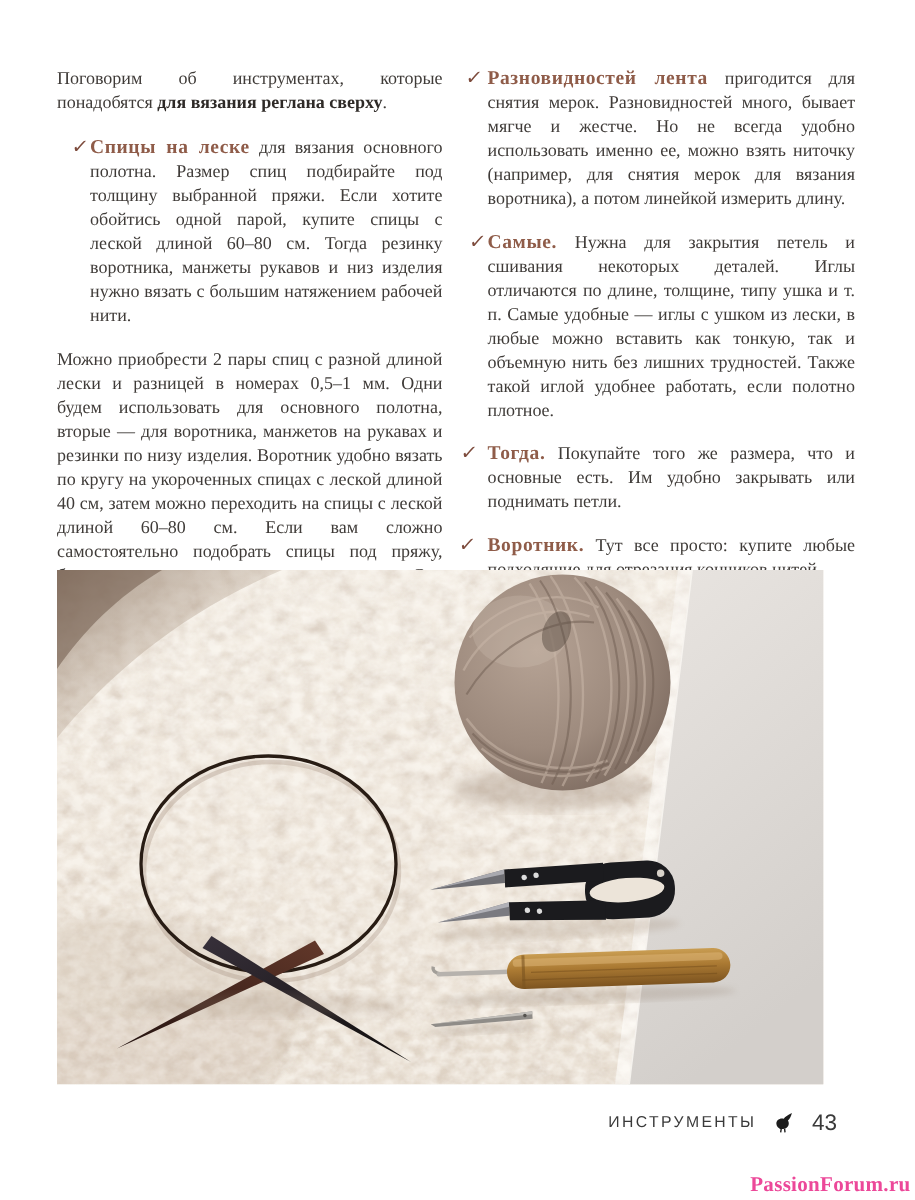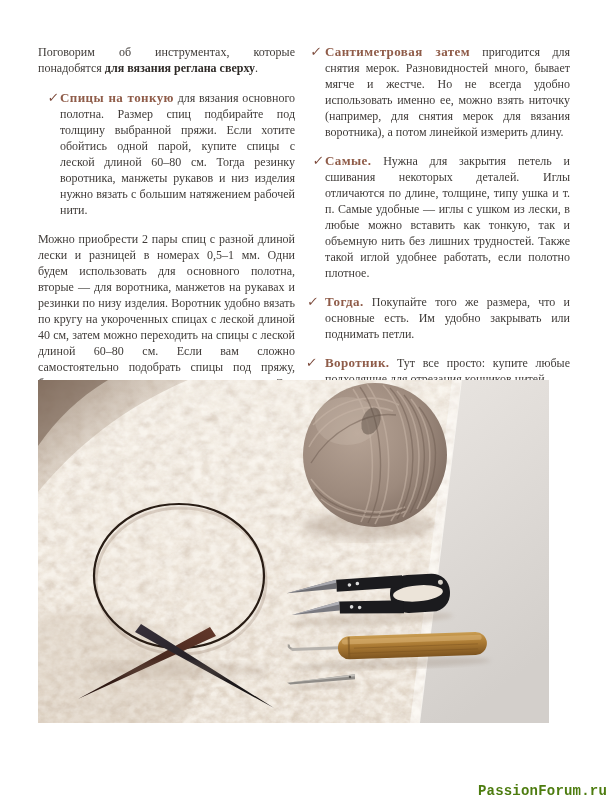--- a/index.html
+++ b/index.html
@@ -19,48 +19,48 @@
   .btext { flex:1; font-size:12px; line-height:16px; text-align:justify; margin:0; }
   .title { color:#8f5c49; font-weight:bold; font-size:13px; letter-spacing:0.4px; }
   .photo { position:absolute; left:38px; top:380px; width:511px; height:343px; }
   .footer { position:absolute; top:740px; right:52px; height:16px;
             display:flex; align-items:center; gap:11px;
             font-family:"Liberation Sans", sans-serif; color:#3a3a3a; }
   .footer .label { font-size:10.5px; letter-spacing:1.6px; }
   .footer .num { font-size:15px; }
   .watermark {
     position:absolute; right:3px; bottom:1px;
-    font-family:Liberation Mono, monospace; font-weight:bold; font-size:14px;
-    color:#4d7c0f; letter-spacing:0.2px;
+    font-family:Liberation Serif, serif; font-weight:bold; font-size:14px;
+    color:#ec4899; letter-spacing:0.2px;
     text-shadow:0 1px 0 #ffffff, 0 -1px 0 #ffffff, 1px 0 0 #ffffff, -1px 0 0 #ffffff;
   }
 </style>
 </head>
 <body>
 
 <div class="page">
 
   <div class="columns">
 
     <div class="col-left">
       <p class="body intro"><span>Поговорим об инструментах, которые понадобятся </span><b>для вязания реглана сверху</b><span>.</span></p>
 
       <div class="bullet">
         <span class="check">✓</span>
-        <p class="btext"><span class="title">Спицы на тонкую</span> <span>для вязания основного полотна. Размер спиц подбирайте под толщину выбранной пряжи. Если хотите обойтись одной парой, купите спицы с леской длиной 60–80 см. Тогда резинку воротника, манжеты рукавов и низ изделия нужно вязать с большим натяжением рабочей нити.</span></p>
+        <p class="btext"><span class="title">Спицы на леске</span> <span>для вязания основного полотна. Размер спиц подбирайте под толщину выбранной пряжи. Если хотите обойтись одной парой, купите спицы с леской длиной 60–80 см. Тогда резинку воротника, манжеты рукавов и низ изделия нужно вязать с большим натяжением рабочей нити.</span></p>
       </div>
 
       <p class="body indented">Можно приобрести 2 пары спиц с разной длиной лески и разницей в номерах 0,5–1 мм. Одни будем использовать для основного полотна, вторые — для воротника, манжетов на рукавах и резинки по низу изделия. Воротник удобно вязать по кругу на укороченных спицах с леской длиной 40 см, затем можно переходить на спицы с леской длиной 60–80 см. Если вам сложно самостоятельно подобрать спицы под пряжу, берите те, что рекомендует производитель. Эта информация всегда есть на этикетке.</p>
     </div>
 
     <div class="col-right">
 
       <div class="bullet">
         <span class="check">✓</span>
-        <p class="btext"><span class="title">Сантиметровая затем</span> <span>пригодится для снятия мерок. Разновидностей много, бывает мягче и жестче. Но не всегда удобно использовать именно ее, можно взять ниточку (например, для снятия мерок для вязания воротника), а потом линейкой измерить длину.</span></p>
+        <p class="btext"><span class="title">Разновидностей лента</span> <span>пригодится для снятия мерок. Разновидностей много, бывает мягче и жестче. Но не всегда удобно использовать именно ее, можно взять ниточку (например, для снятия мерок для вязания воротника), а потом линейкой измерить длину.</span></p>
       </div>
 
       <div class="bullet">
         <span class="check">✓</span>
         <p class="btext"><span class="title">Самые.</span> <span>Нужна для закрытия петель и сшивания некоторых деталей. Иглы отличаются по длине, толщине, типу ушка и т. п. Самые удобные — иглы с ушком из лески, в любые можно вставить как тонкую, так и объемную нить без лишних трудностей. Также такой иглой удобнее работать, если полотно плотное.</span></p>
       </div>
 
       <div class="bullet">
         <span class="check">✓</span>
         <p class="btext"><span class="title">Тогда.</span> <span>Покупайте того же размера, что и основные есть. Им удобно закрывать или поднимать петли.</span></p>
@@ -215,16 +215,26 @@
 
       <g transform="rotate(-3 283 299)">
         <ellipse cx="284" cy="306" rx="38" ry="3" fill="#8e7c6a" opacity="0.22" filter="url(#soft2)"></ellipse>
         <polygon points="249,301 317,296 317,301 252,303" fill="#8f8c88"></polygon>
         <polygon points="249,301 317,296 317,298" fill="#c3c0bb"></polygon>
         <circle cx="312" cy="298.5" r="1.2" fill="#55534f"></circle>
       </g>
     </svg>
   </div>
 
+  <div class="footer">
+    <span class="label">ИНСТРУМЕНТЫ</span>
+    <span style="display:inline-flex;">
+      <svg width="15" height="15" viewBox="0 0 16 16">
+        <path d="M2.8,9.1 C2.3,6.3 5.2,4.5 8,5.2 C8.9,3.7 10.8,2.4 13.8,1 C13.2,3.3 12.5,5 11,6.4 C12.7,9.4 10.6,12.3 7.5,12.4 L5.4,12.4 C4,11.8 3,10.6 2.8,9.1 Z" fill="#1d1d1d"></path>
+        <path d="M6.2,12.4 L5.8,14.8 M8.6,12.4 L8.9,14.8" stroke="#1d1d1d" stroke-width="1"></path>
+      </svg>
+    </span>
+    <span class="num">43</span>
+  </div>
 
   <div class="watermark">PassionForum.ru</div>
 
 </div>
 
 </body></html>

